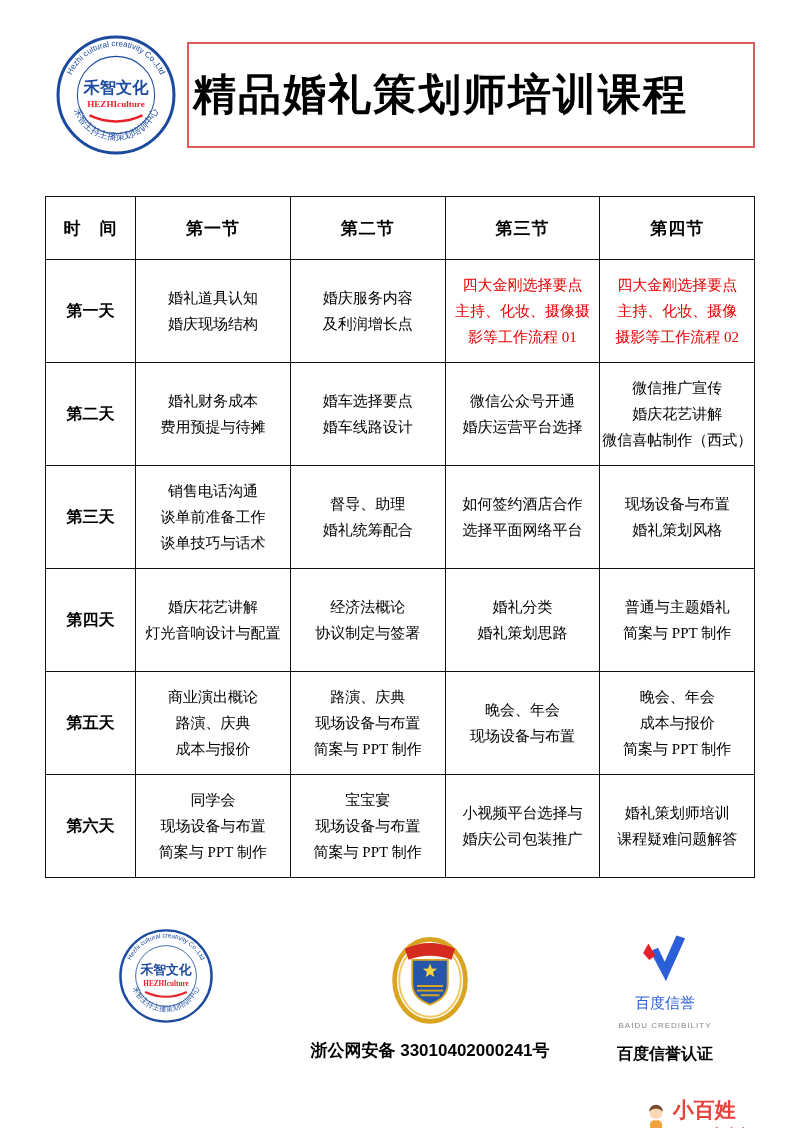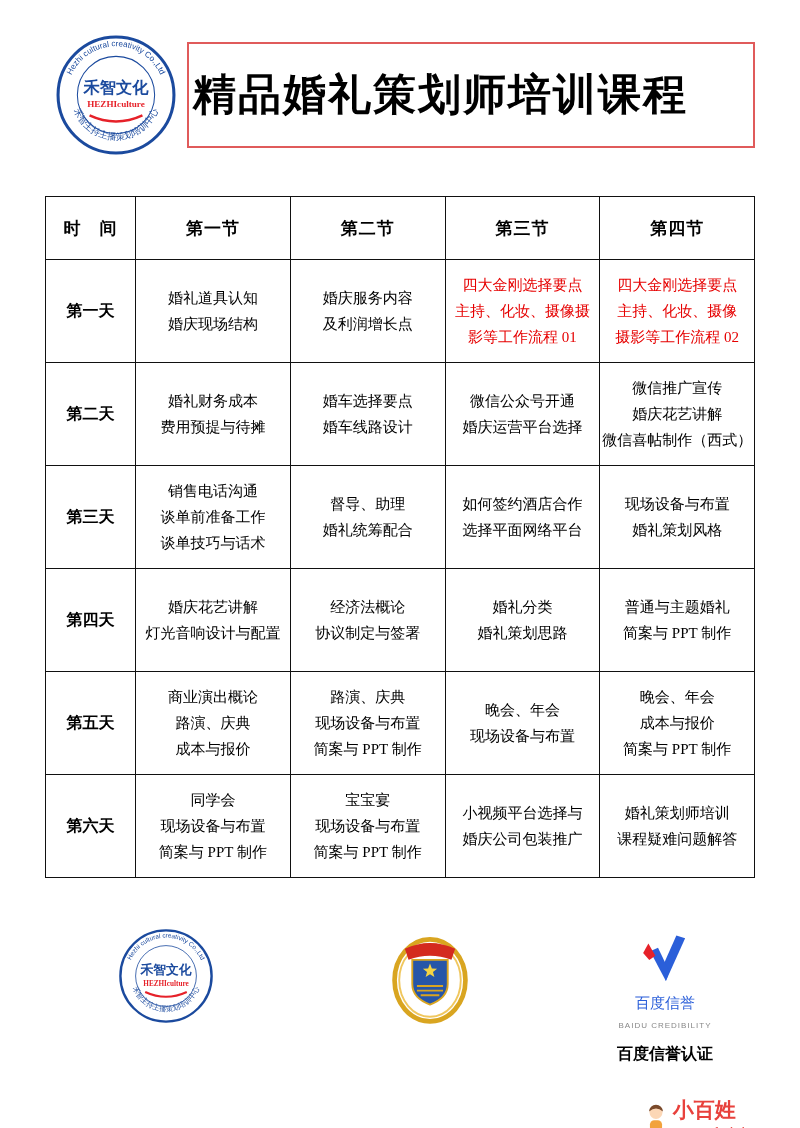--- a/index.html
+++ b/index.html
@@ -238,20 +238,21 @@
 
     <div class="f-col f-center">
       <svg viewBox="0 0 90 104" width="84" height="97">
         <ellipse cx="45" cy="54" rx="38" ry="44" fill="none" stroke="#d9a520" stroke-width="5"></ellipse>
         <ellipse cx="45" cy="54" rx="33" ry="39" fill="none" stroke="#f0c75e" stroke-width="2"></ellipse>
         <path d="M18,20 Q45,8 72,20 L68,32 Q45,23 22,32 Z" fill="#d42a1f"></path>
         <path d="M26,32 h38 v26 q0,15 -19,22 q-19,-7 -19,-22 Z" fill="#2656a8" stroke="#d9a520" stroke-width="2"></path>
         <polygon points="45,36 47,41.25 52.6,41.5 48.2,45 49.7,50.5 45,47.4 40.3,50.5 41.8,45 37.4,41.5 43,41.25" fill="#f5d442"></polygon>
         <path d="M31,60 h28 M31,65 h28 M35,70 h20" stroke="#d9a520" stroke-width="2" fill="none"></path>
       </svg>
+      <div class="police-text">浙公网安备 33010402000241号</div>
     </div>
 
     <div class="f-col f-right">
       <svg viewBox="0 0 64 64" width="56" height="56">
         <polygon points="33,56 55,7 45,4 29,40" fill="#2b5fd9"></polygon>
         <polygon points="33,56 15,22 24,18 37,45" fill="#2b5fd9"></polygon>
         <polygon points="7,24 13,13 21,27 14,32" fill="#e62129"></polygon>
       </svg>
       <div class="baidu-cn">百度信誉</div>
       <div class="baidu-en">BAIDU CREDIBILITY</div>

